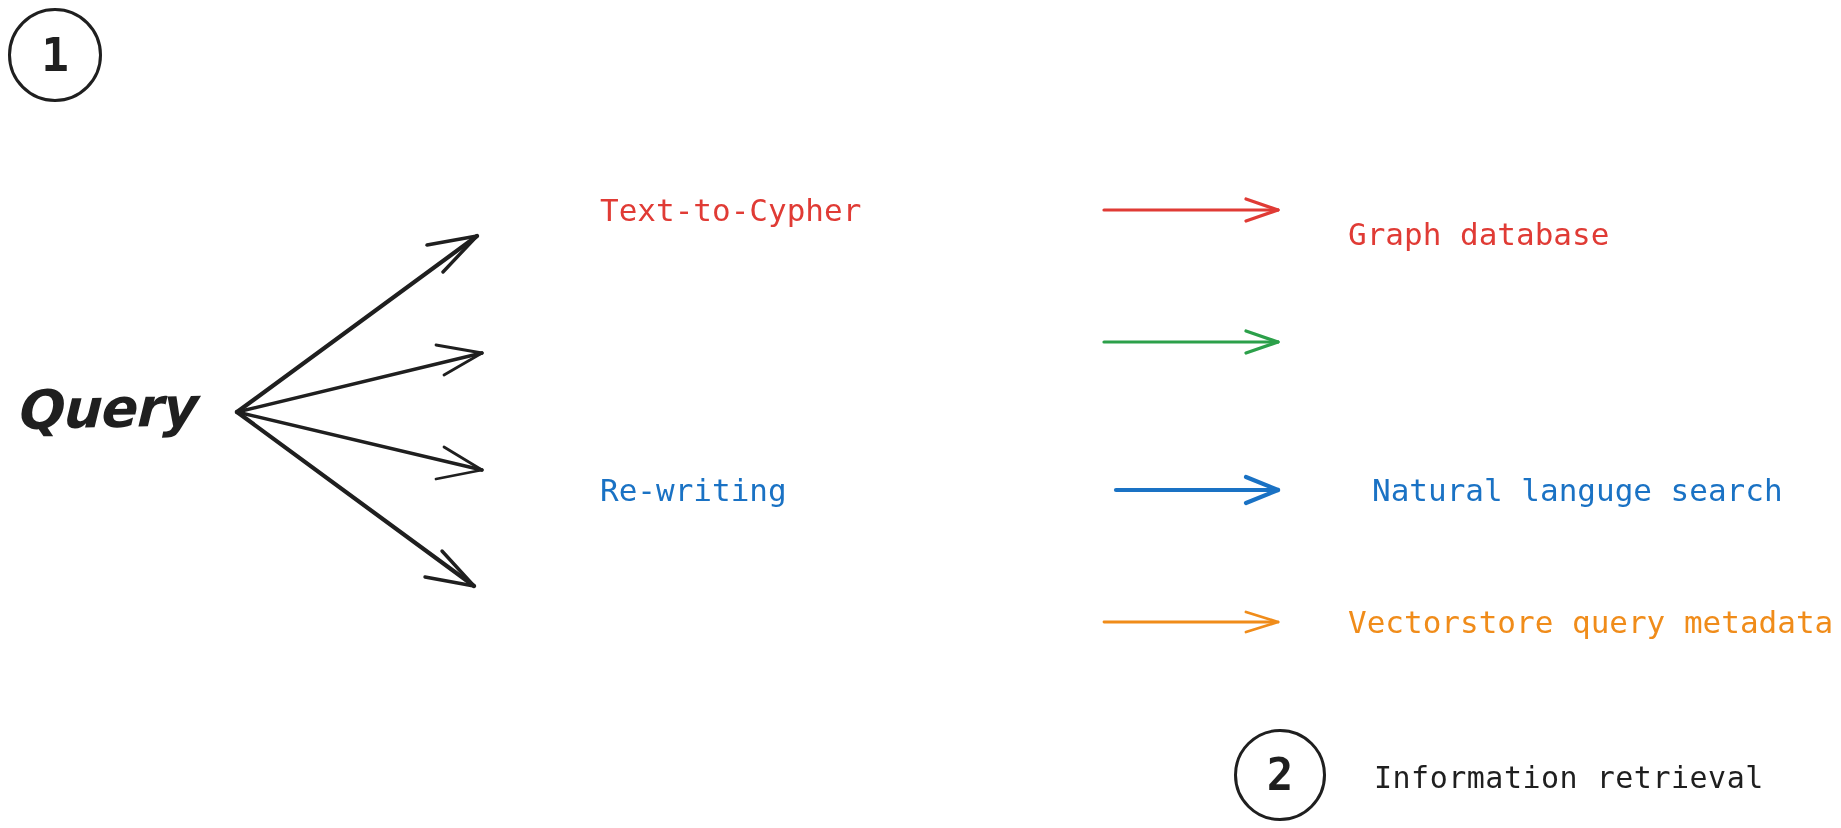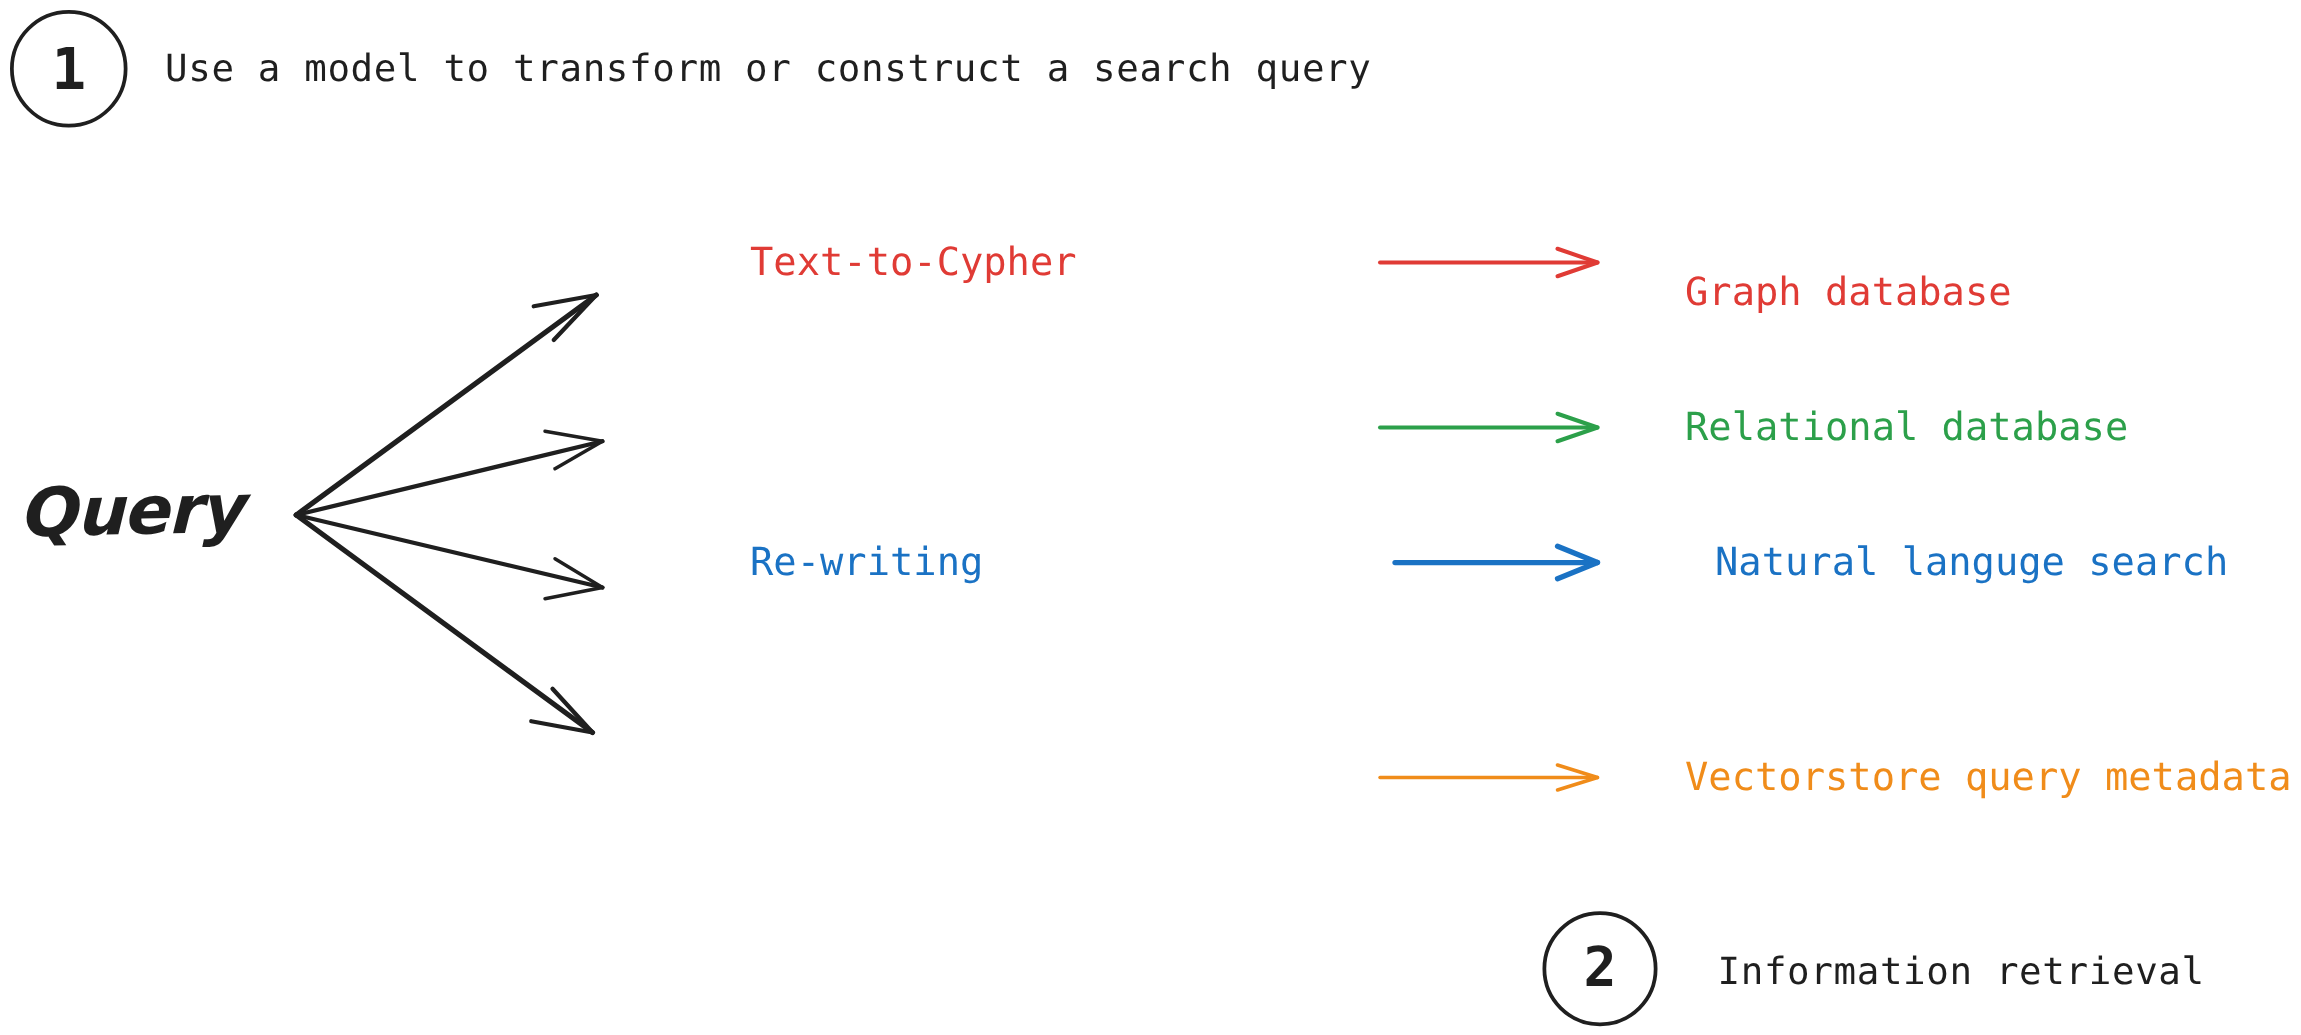--- a/index.html
+++ b/index.html
@@ -122,32 +122,31 @@
   .row-arrow {
     position: absolute;
     left: 1100px;
     top: 0;
     width: 190px;
     height: 44px;
   }
 
   #row-cypher   { top: 188px; }
   #row-sql      { top: 320px; }
-  #row-rewrite  { top: 428px; }
+  #row-rewrite  { top: 468px; }
   #row-metadata { top: 600px; }
 </style>
 </head>
 <body>
 
 <div id="canvas" style="background: rgb(255, 255, 255);">
 
   <div class="step-badge" id="step-1-badge" style="border-color: rgb(31, 31, 31);">
     <span class="step-num" style="color: rgb(31, 31, 31);">1</span>
   </div>
-  <div class="step-caption" id="step-1-caption" style="color: rgb(31, 31, 31);">Use a model to transform or construct a search query</div>
 
   <div id="query-label" style="color: rgb(31, 31, 31);">Query</div>
 
   <svg id="fan-arrows" viewBox="0 0 1841 828" xmlns="http://www.w3.org/2000/svg">
     <g stroke="#1f1f1f" fill="none" stroke-linecap="round" stroke-linejoin="round">
 
       <g>
         <line x1="237" y1="412" x2="477" y2="236" stroke-width="4.2"></line>
         <path d="M 477 236 L 427 245" stroke-width="3.4"></path>
         <path d="M 477 236 L 443 272" stroke-width="3.4"></path>
@@ -186,21 +185,20 @@
   </div>
 
   <div class="flow-row" id="row-sql">
     <svg class="row-arrow" viewBox="0 0 190 44" xmlns="http://www.w3.org/2000/svg">
       <g class="arrow-stroke" fill="none" stroke-linecap="round" stroke-linejoin="round" stroke="#2ca04a">
         <line x1="4" y1="22" x2="172" y2="22" stroke-width="3.2"></line>
         <path d="M 178 22 L 146 11" stroke-width="3.2"></path>
         <path d="M 178 22 L 146 33" stroke-width="3.2"></path>
       </g>
     </svg>
-    <div class="target-label" style="color: rgb(44, 160, 74);">Relational database</div>
   </div>
 
   <div class="flow-row" id="row-rewrite">
     <div class="method-label" style="color: rgb(26, 114, 196);">Re-writing</div>
     <svg class="row-arrow" viewBox="0 0 190 44" xmlns="http://www.w3.org/2000/svg">
       <g class="arrow-stroke" fill="none" stroke-linecap="round" stroke-linejoin="round" stroke="#1a72c4">
         <line x1="16" y1="22" x2="172" y2="22" stroke-width="4.2"></line>
         <path d="M 178 22 L 146 9" stroke-width="4.2"></path>
         <path d="M 178 22 L 146 35" stroke-width="4.2"></path>
       </g>

